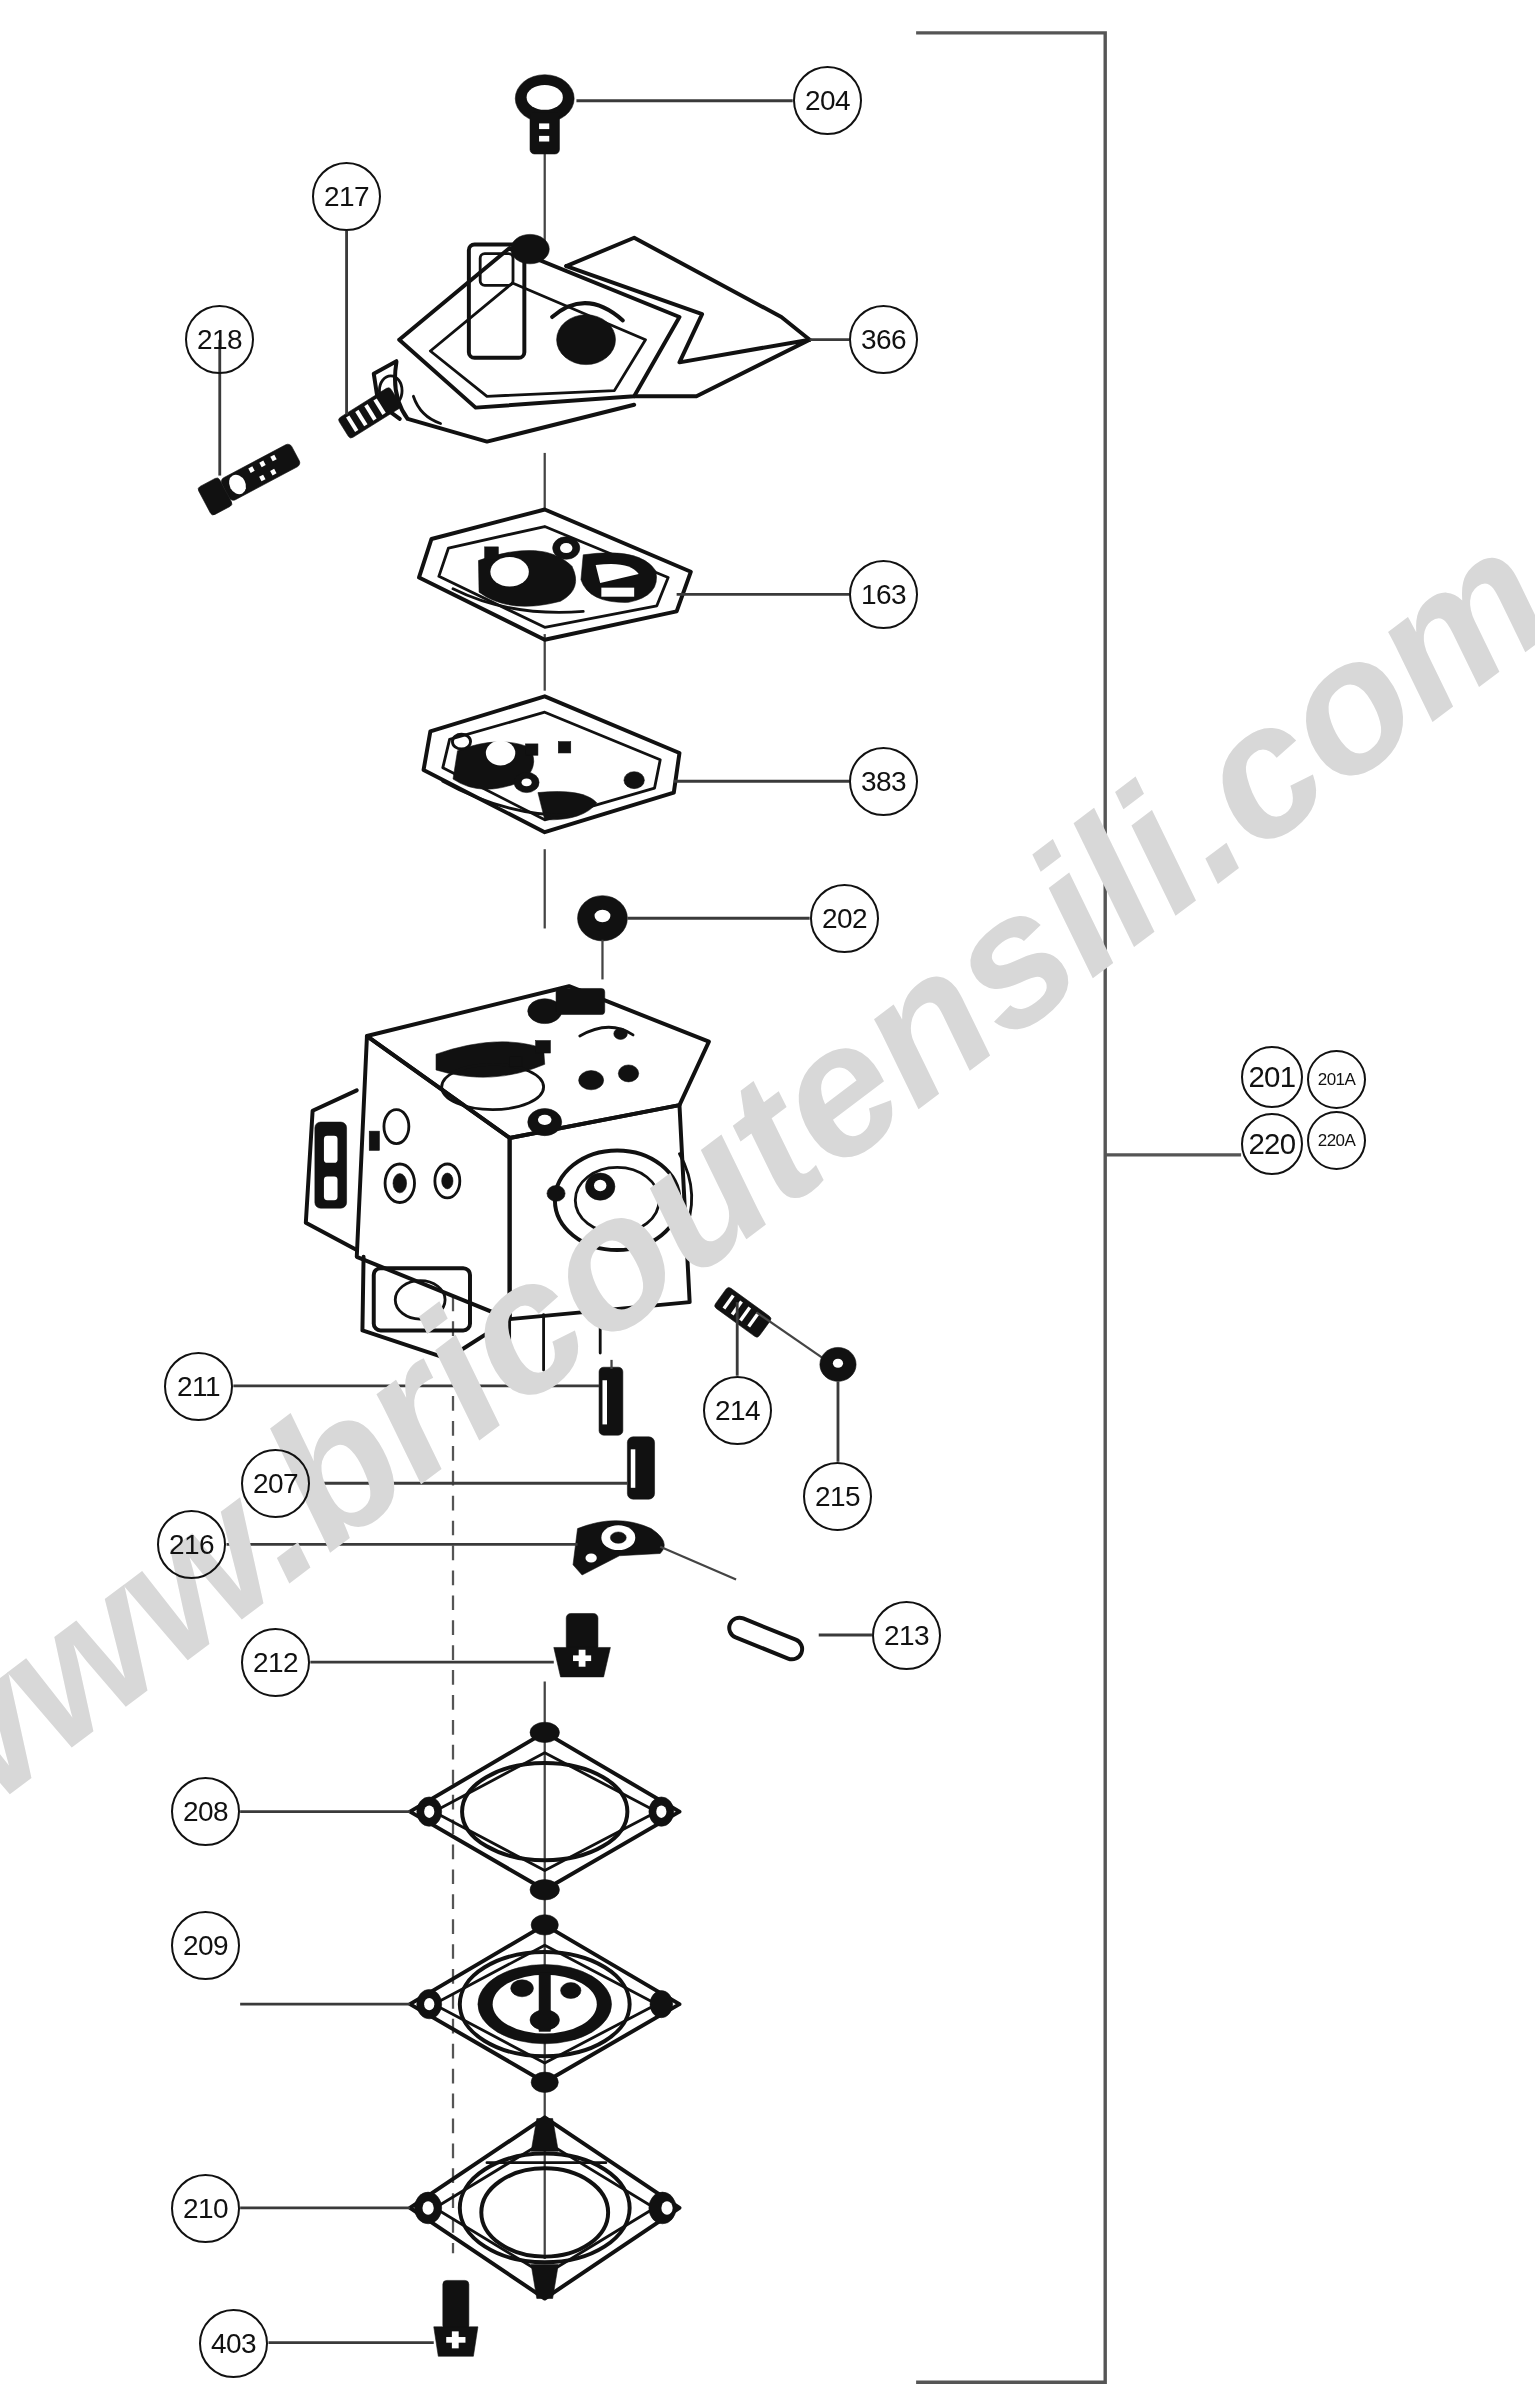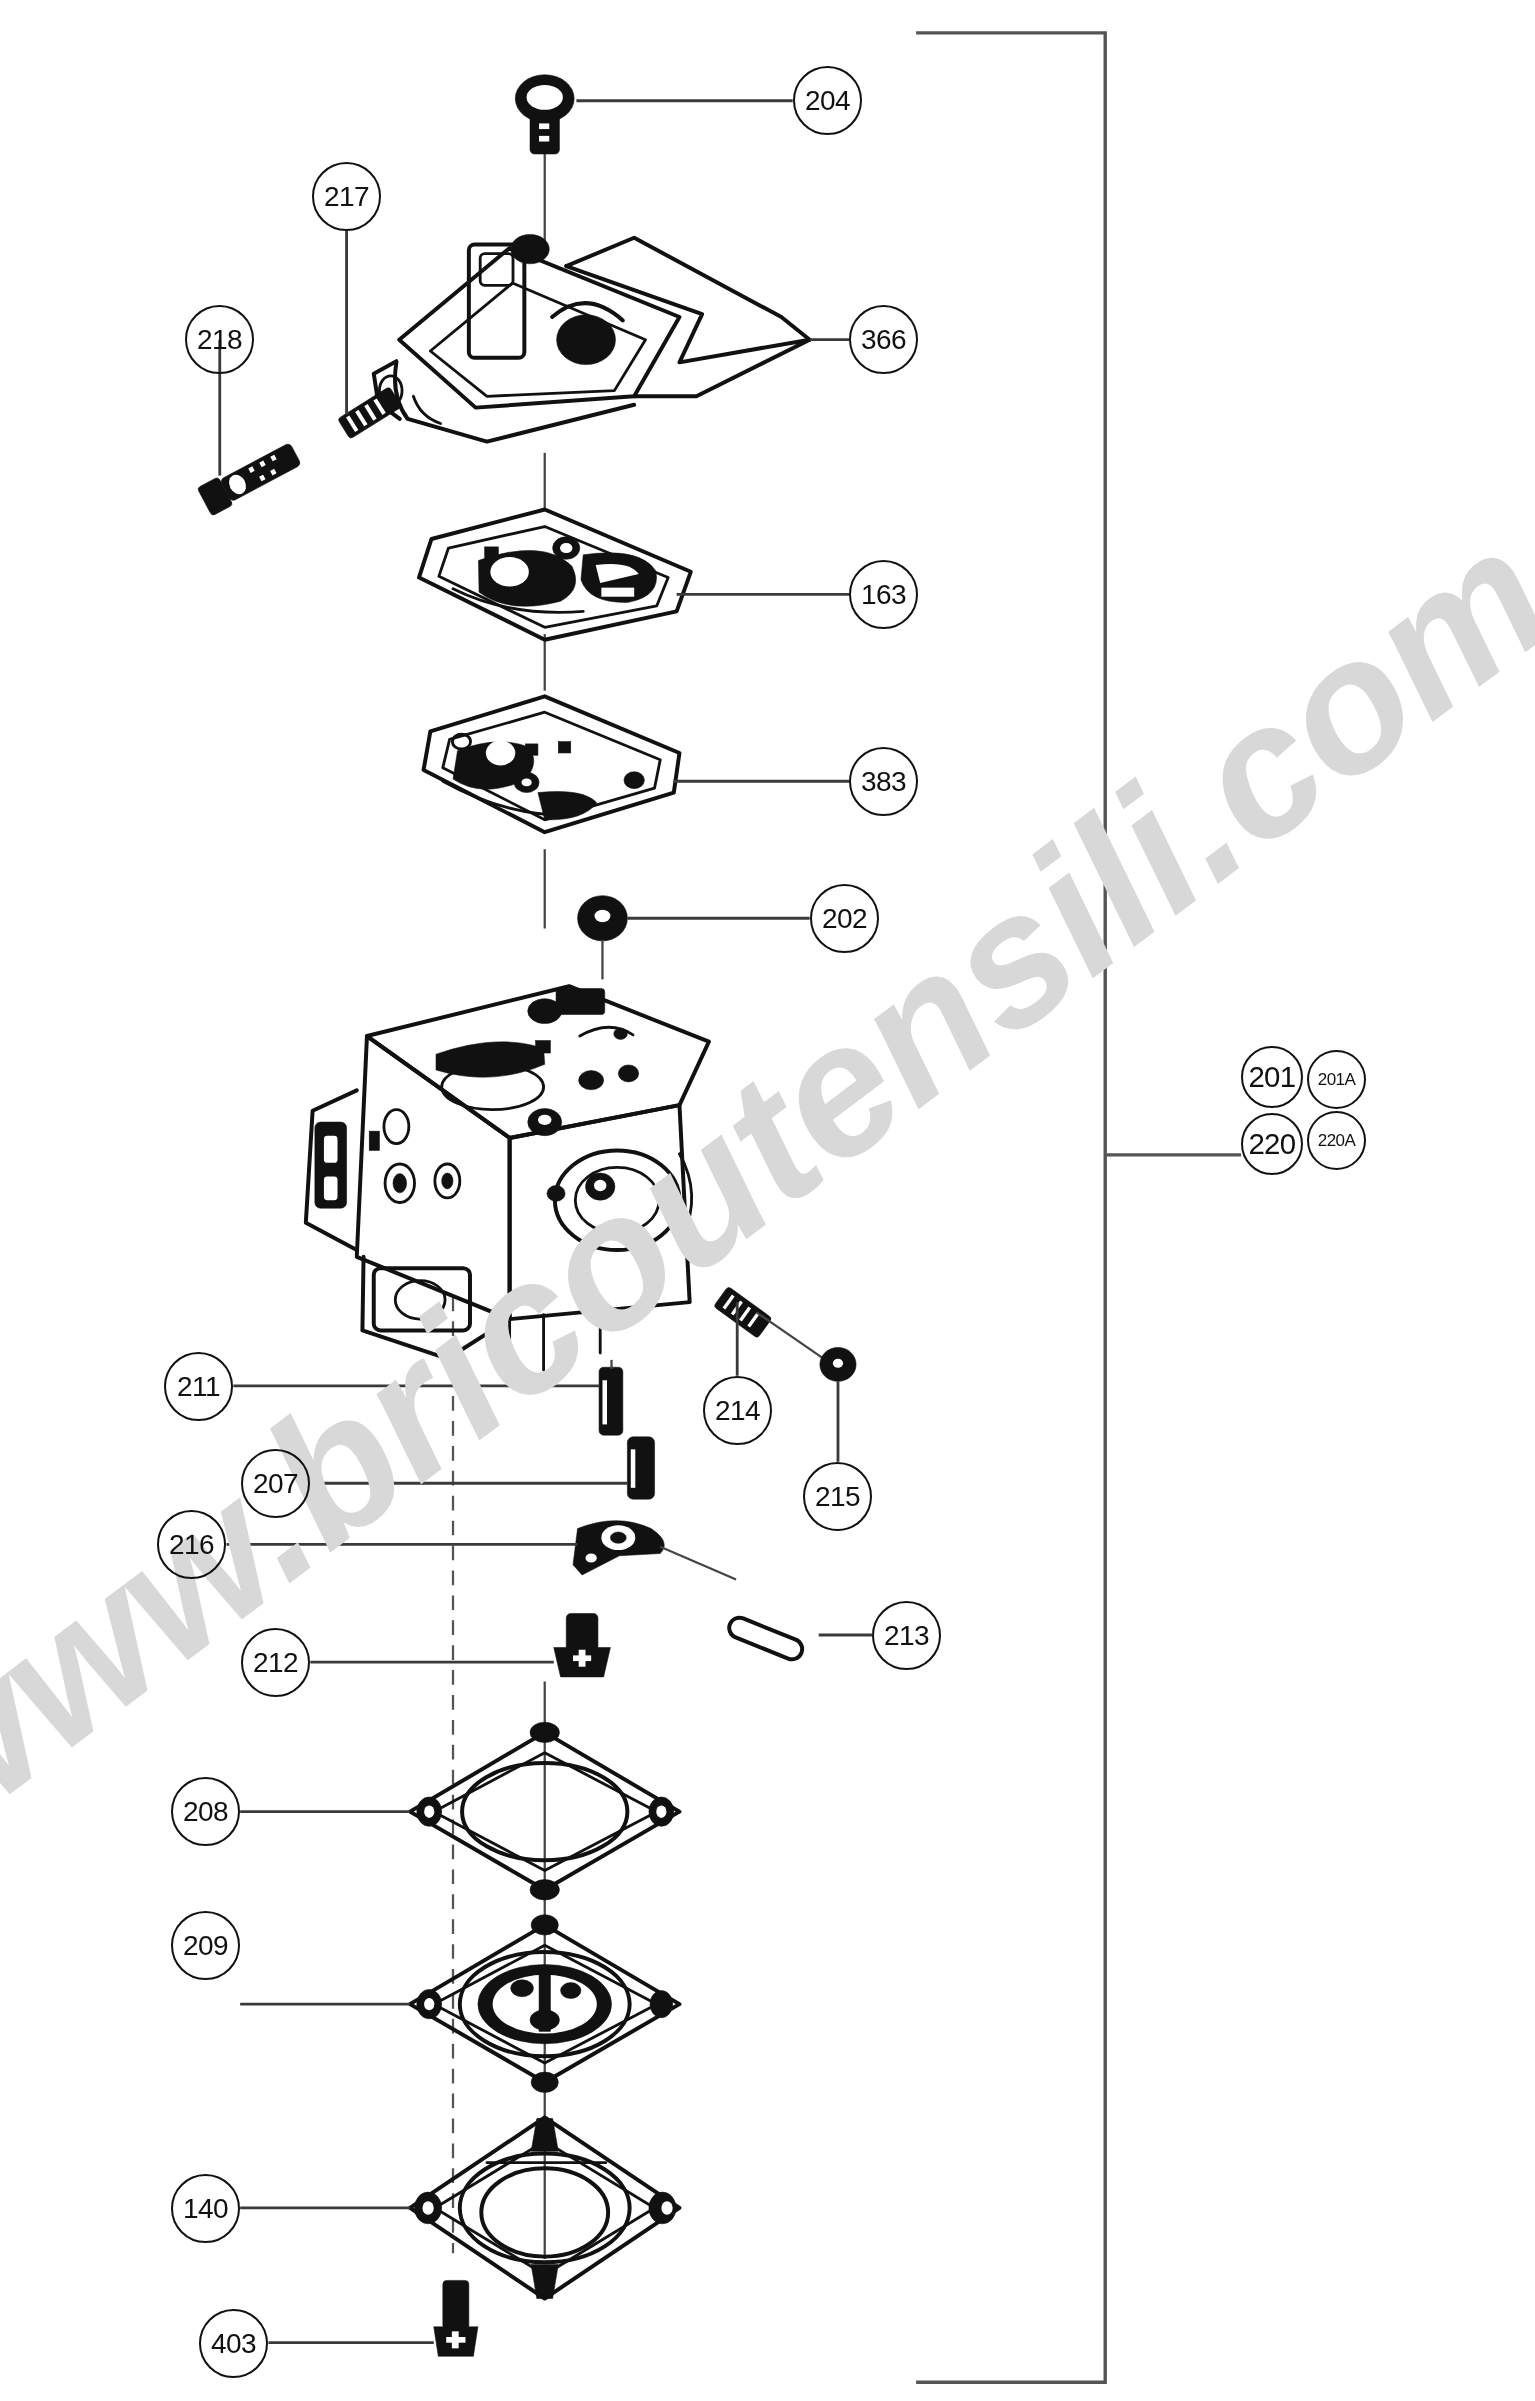--- a/index.html
+++ b/index.html
@@ -351,21 +351,21 @@
     <div class="callout sz-l" style="left:703px;top:1376px;">214</div>
 
     <div class="callout sz-l" style="left:803px;top:1462px;">215</div>
 
     <div class="callout sz-l" style="left:872px;top:1601px;">213</div>
 
     <div class="callout sz-l" style="left:171px;top:1777px;">208</div>
 
     <div class="callout sz-l" style="left:171px;top:1911px;">209</div>
 
-    <div class="callout sz-l" style="left:171px;top:2174px;">140</div>
+    <div class="callout sz-l" style="left:171px;top:2174px;">210</div>
 
     <div class="callout sz-l" style="left:199px;top:2309px;">403</div>
 
     <div class="callout sz-m" style="left:1241px;top:1046px;">201</div>
 
     <div class="callout sz-s" style="left:1307px;top:1050px;">201A</div>
 
     <div class="callout sz-m" style="left:1241px;top:1113px;">220</div>
 
     <div class="callout sz-s" style="left:1307px;top:1111px;">220A</div>

